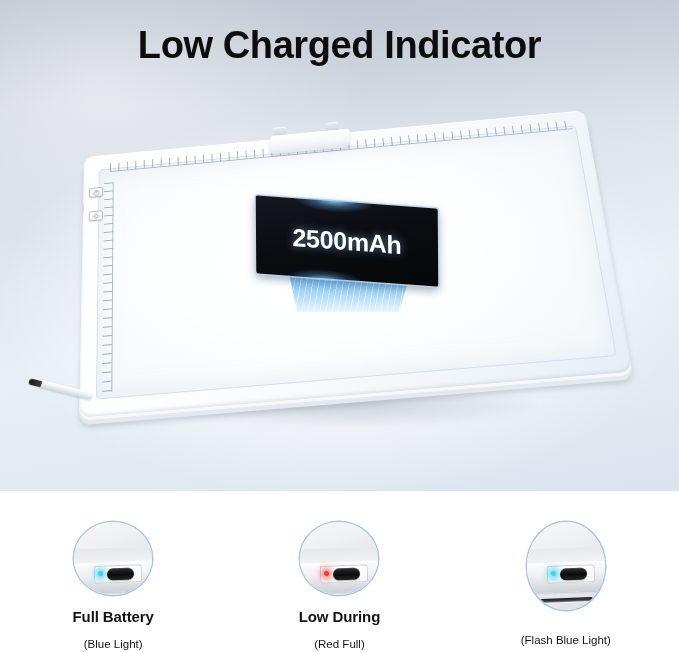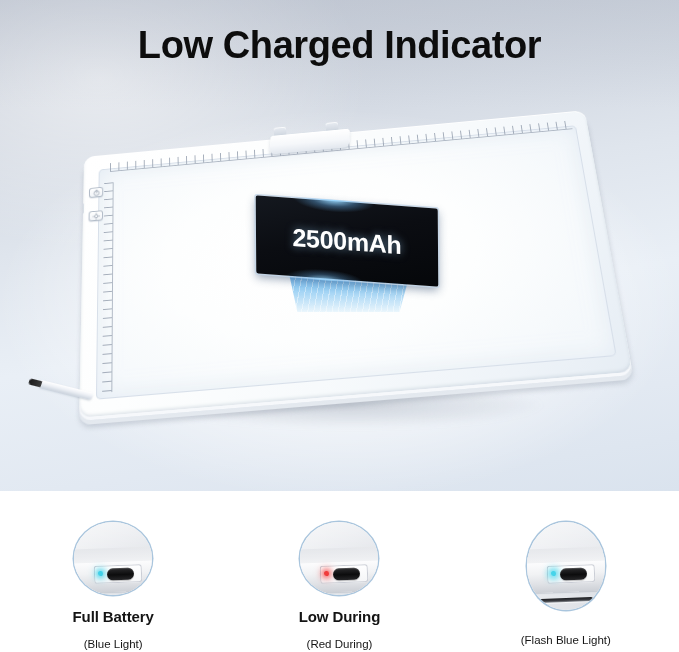--- a/index.html
+++ b/index.html
@@ -565,21 +565,21 @@
           <div class="dev-recess"></div>
           <div class="led-glow" style="background:radial-gradient(circle, rgba(240,60,60,0.45) 0%, rgba(240,60,60,0) 70%)"></div>
           <div class="led" style="background:#f03c3c; box-shadow:0 0 5px 1.5px rgba(240,60,60,0.65)"></div>
           <div class="usb-port"></div>
           <div class="dev-slot"></div>
         </div>
         <div class="lens-gloss"></div>
       </div>
       <div class="caption">
         <div class="caption-main">Low During</div>
-        <div class="caption-sub">(Red During)</div>
+        <div class="caption-sub">(Red Full)</div>
       </div>
     </div>
 
     <div class="indicator">
       <div class="lens">
         <div class="lens-inner">
           <div class="dev-band-top"></div>
           <div class="dev-band"></div>
           <div class="dev-recess"></div>
           <div class="led-glow" style="background:radial-gradient(circle, rgba(69,212,234,0.60) 0%, rgba(69,212,234,0) 70%)"></div>

